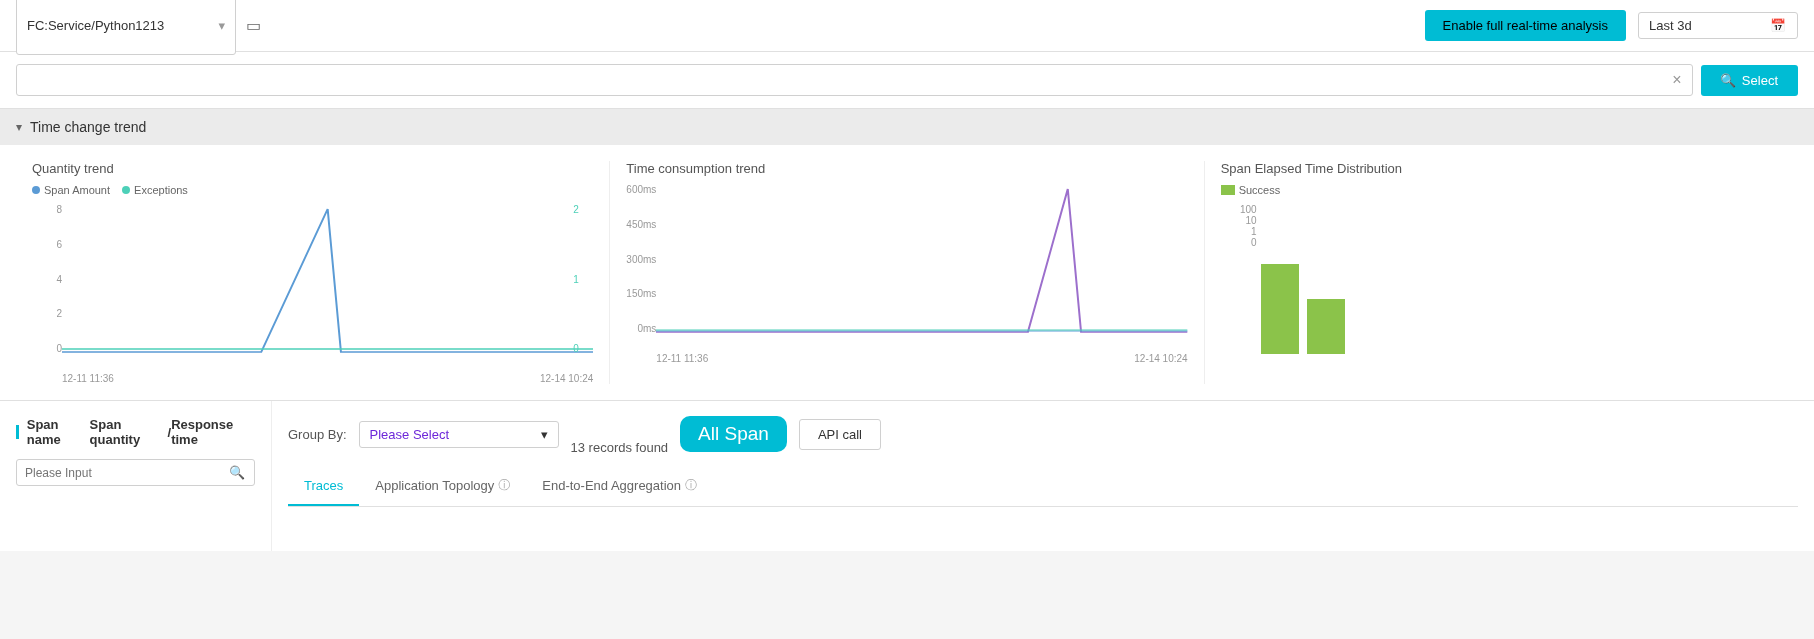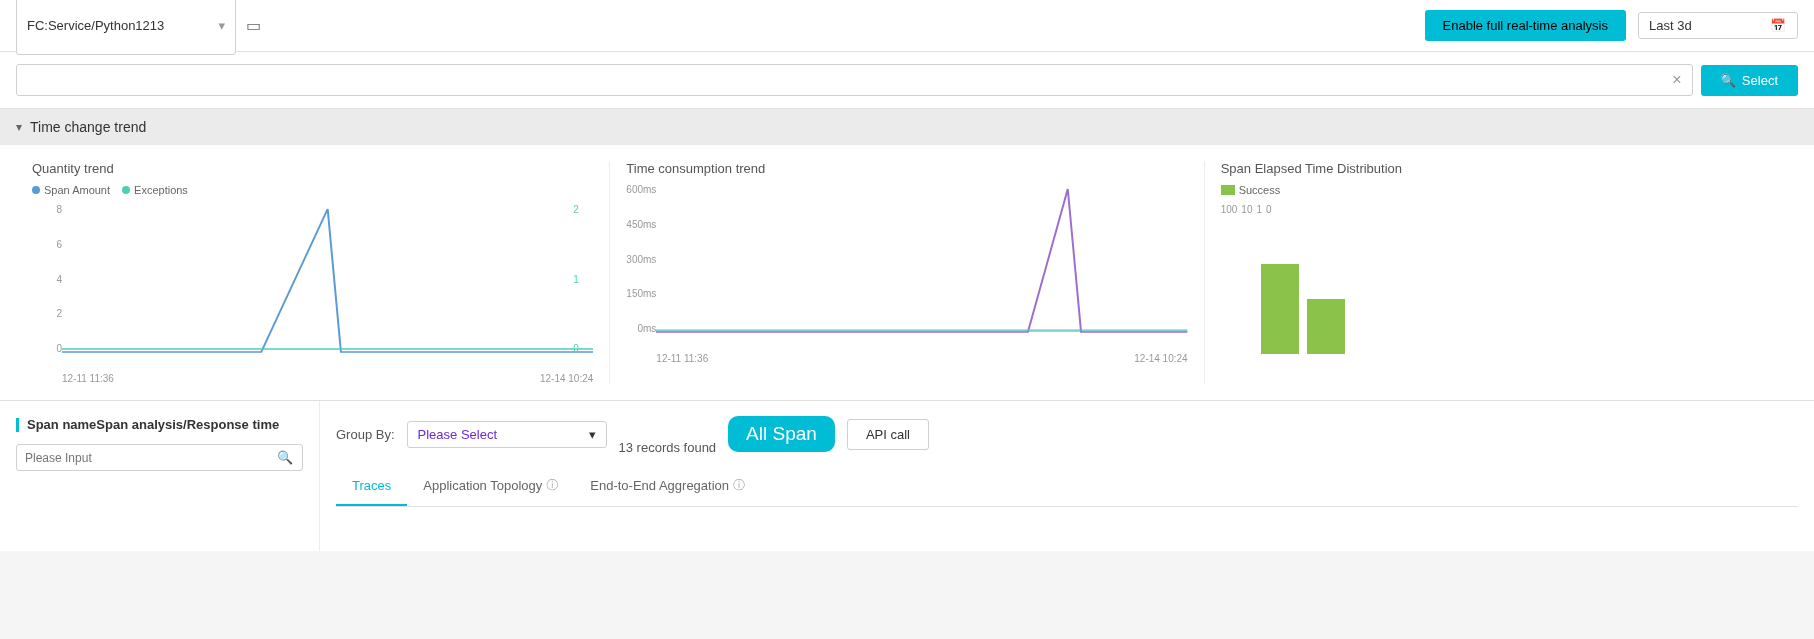--- a/index.html
+++ b/index.html
@@ -76,26 +76,26 @@
     .x-label { font-size: 10px; color: #999; }
     .chart-plot { position: absolute; left: 30px; top: 0; right: 0; bottom: 30px; }
     svg { width: 100%; height: 100%; }
 
     
     .hist-chart { position: relative; height: 180px; }
     .hist-bars { position: absolute; left: 40px; top: 0; right: 0; bottom: 30px; display: flex; align-items: flex-end; gap: 8px; }
     .hist-bar { background: #8bc34a; min-width: 30px; }
     .hist-x-axis { position: absolute; bottom: 0; left: 40px; right: 0; display: flex; justify-content: space-around; }
     .hist-x-label { font-size: 10px; color: #999; }
-    .hist-y-axis { position: absolute; left: 0; top: 0; bottom: 30px; width: 40px; display: flex; justify-content: space-between; }
+    .hist-y-axis { position: absolute; left: 0; top: 0; bottom: 30px; width: 40px; display: flex; flex-direction: column; }
     .hist-y-label { font-size: 10px; color: #999; text-align: right; padding-right: 4px; }
 
     
     .bottom-section { display: flex; background: #fff; min-height: 150px; }
-    .left-panel { width: 320px; border-right: 1px solid #eee; padding: 16px; flex-shrink: 0; }
+    .left-panel { width: 272px; border-right: 1px solid #eee; padding: 16px; flex-shrink: 0; }
     .left-panel-title { font-size: 13px; font-weight: 600; margin-bottom: 12px; display: flex; align-items: center; }
     .title-accent { width: 3px; height: 14px; background: #00bcd4; display: inline-block; margin-right: 8px; }
     .span-input-wrap {
       display: flex; align-items: center; border: 1px solid #d0d0d0;
       border-radius: 3px; padding: 5px 8px; background: #fff;
     }
     .span-input { border: none; outline: none; flex: 1; font-size: 12px; color: #999; }
     .span-search-icon { color: #aaa; font-size: 13px; }
 
     .right-panel { flex: 1; padding: 12px 16px; }
@@ -263,21 +263,21 @@
   </div>
 
 </div>
 
 <div class="bottom-section">
 
   <div class="left-panel">
     <div class="left-panel-title">
       <span class="title-accent"></span>
       <span>Span name</span>
-        <span>Span analysis</span>
+        <span>Span quantity</span>
         <span>/</span>
         <span> Response time</span>
     </div>
     <div class="span-input-wrap">
       <input class="span-input" type="text" placeholder="Please Input" style="">
       <span class="span-search-icon">🔍</span>
     </div>
   </div>
 
   <div class="right-panel">

